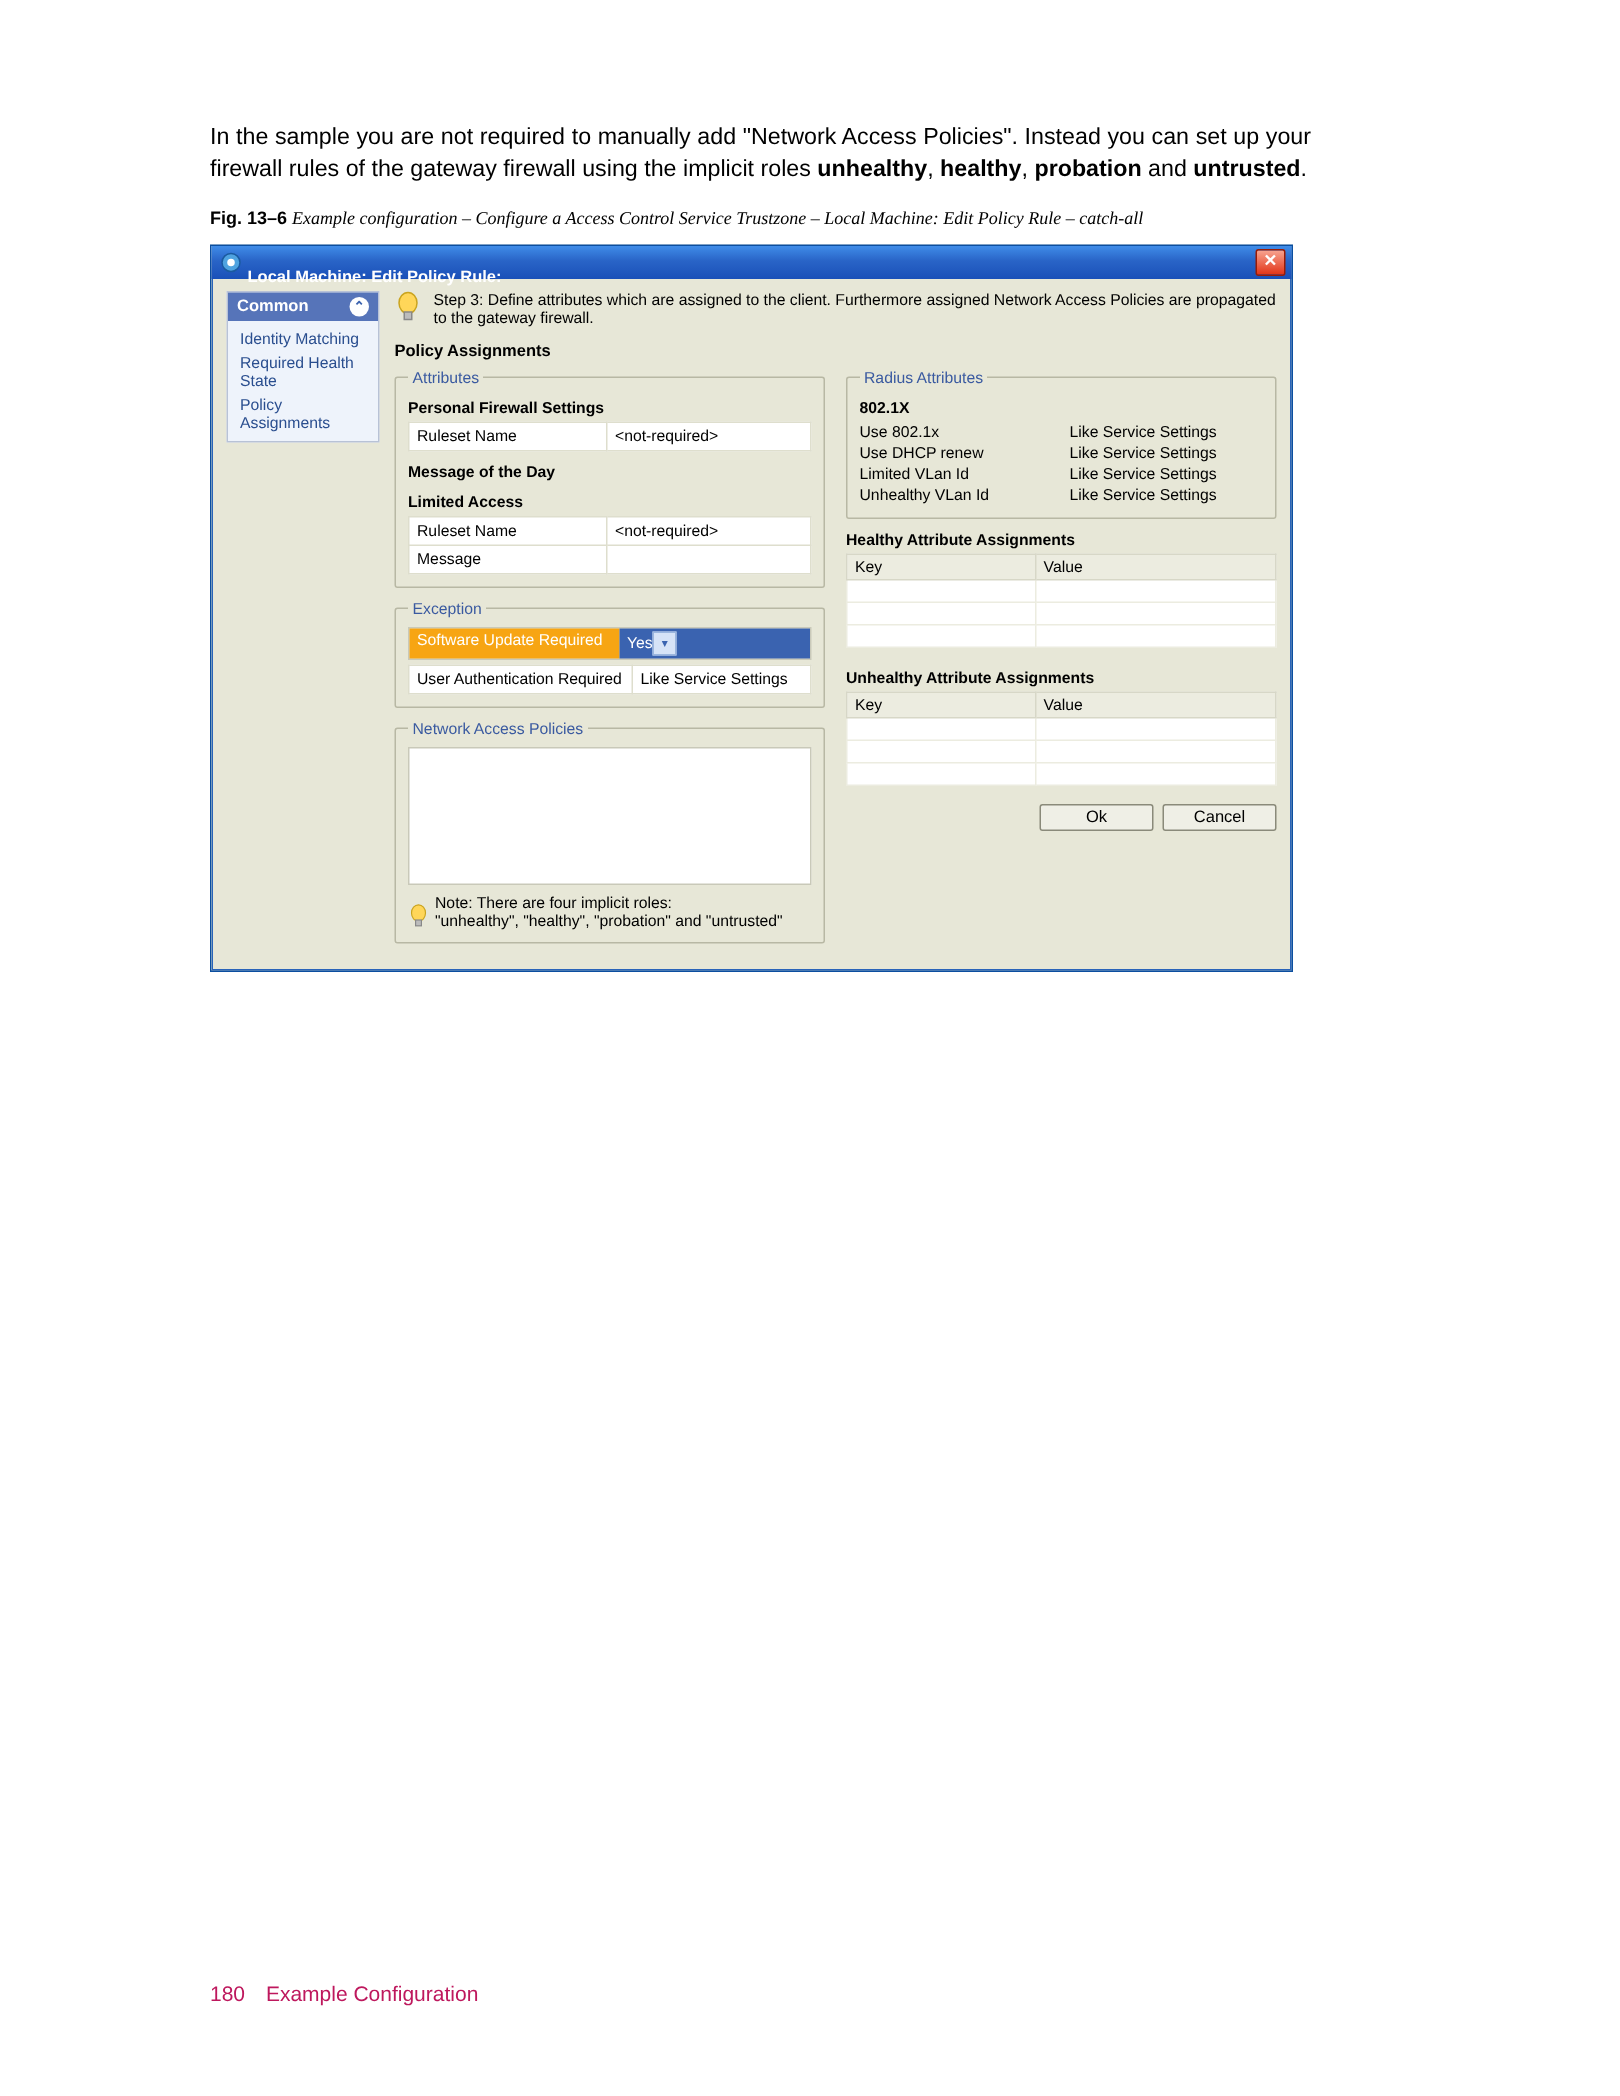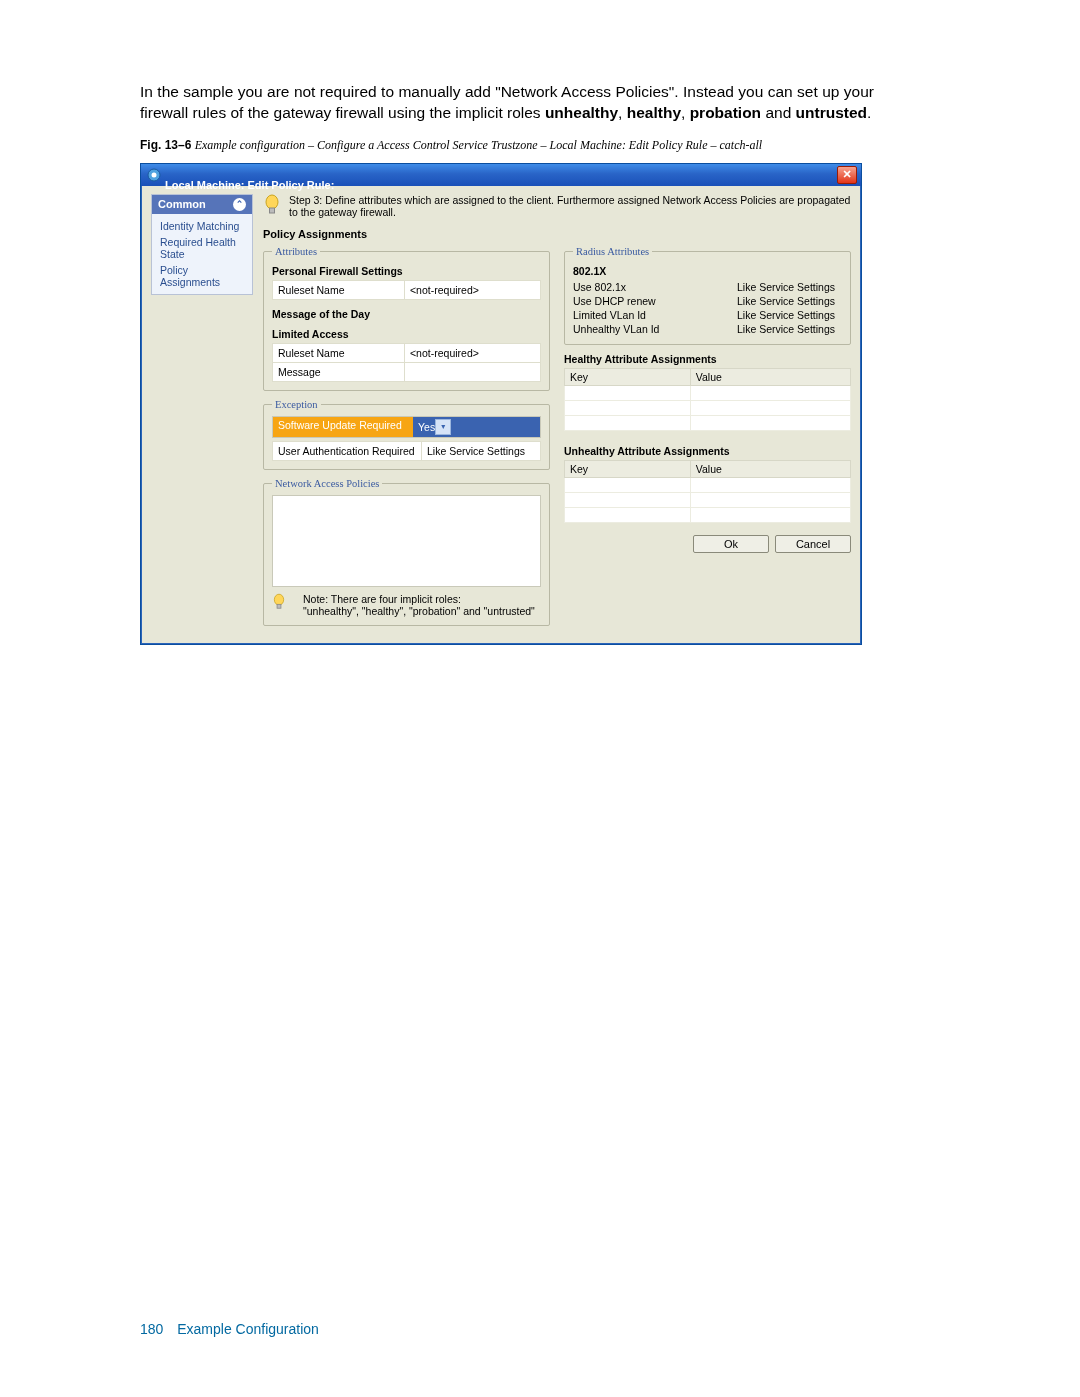--- a/index.html
+++ b/index.html
@@ -102,37 +102,36 @@
   fieldset {
     border: 1px solid #b8b8a4;
     border-radius: 2px;
     margin: 0 0 8px 0;
     padding: 6px 8px 8px 8px;
   }
   legend {
     color: #3a5aa0;
     font-size: 10.5px;
     padding: 0 3px;
-    font-family: Liberation Serif, serif;
   }
   .sub-bold { font-weight: bold; font-size: 10.5px; margin: 2px 0 3px 0; }
   table.kv {
     width:100%;
     border-collapse: collapse;
     background:#fff;
     border:1px solid #c9c9b9;
     font-size:10.5px;
   }
   table.kv td {
     border:1px solid #dedecd;
     padding: 2px 5px;
     height:14px;
   }
   .plain-row { display:flex; font-size:10.5px; padding:1px 0; }
-  .plain-row .k { width: 164px; }
+  .plain-row .k { width: 140px; }
   .plain-row .v { flex:1; }
   .hl-row {
     display:flex;align-items:stretch;
     border:1px solid #c9c9b9;
   }
   .hl-row .k {
     width: 130px; padding:2px 5px;
     background:#f7a513; color:#fff; font-size:10.5px;
   }
   .hl-row .v {
@@ -150,33 +149,33 @@
   }
   .grid2 {
     width:100%; border-collapse:collapse; background:#fff; border:1px solid #c9c9b9;
     font-size:10.5px;
   }
   .grid2 th {
     text-align:left; font-weight:normal; background:#ecece0;
     border:1px solid #d7d7c7; padding:2px 5px;
   }
   .grid2 td { border:1px solid #ecece0; height:12px; }
-  .note-row { display:flex; gap:17px; align-items:flex-start; margin-top:6px; font-size:10.5px; }
+  .note-row { display:flex; gap:4px; align-items:flex-end; margin-top:6px; font-size:10.5px; }
   .btn-row { display:flex; justify-content:flex-end; gap:6px; margin-top:12px; }
   .winbtn {
     min-width:54px; padding:2px 10px;
     background:#efefe6; border:1px solid #8a8a7a; border-radius:2px;
     font-size:11px; text-align:center;
   }
   .footer {
     position:absolute;
     left:140px;
     bottom:60px;
     font-size:14px;
-    color:#0369a1;
+    color:#be185d;
   }
   .footer .pg { margin-right: 10px; }
 </style>
 </head>
 <body>
 
 <div class="page">
 
   <div class="intro">In the sample you are not required to manually add "Network Access Policies". Instead you can set up your firewall rules of the gateway firewall using the implicit roles <b>unhealthy</b>, <b>healthy</b>, <b>probation</b> and <b>untrusted</b>.</div>
 

